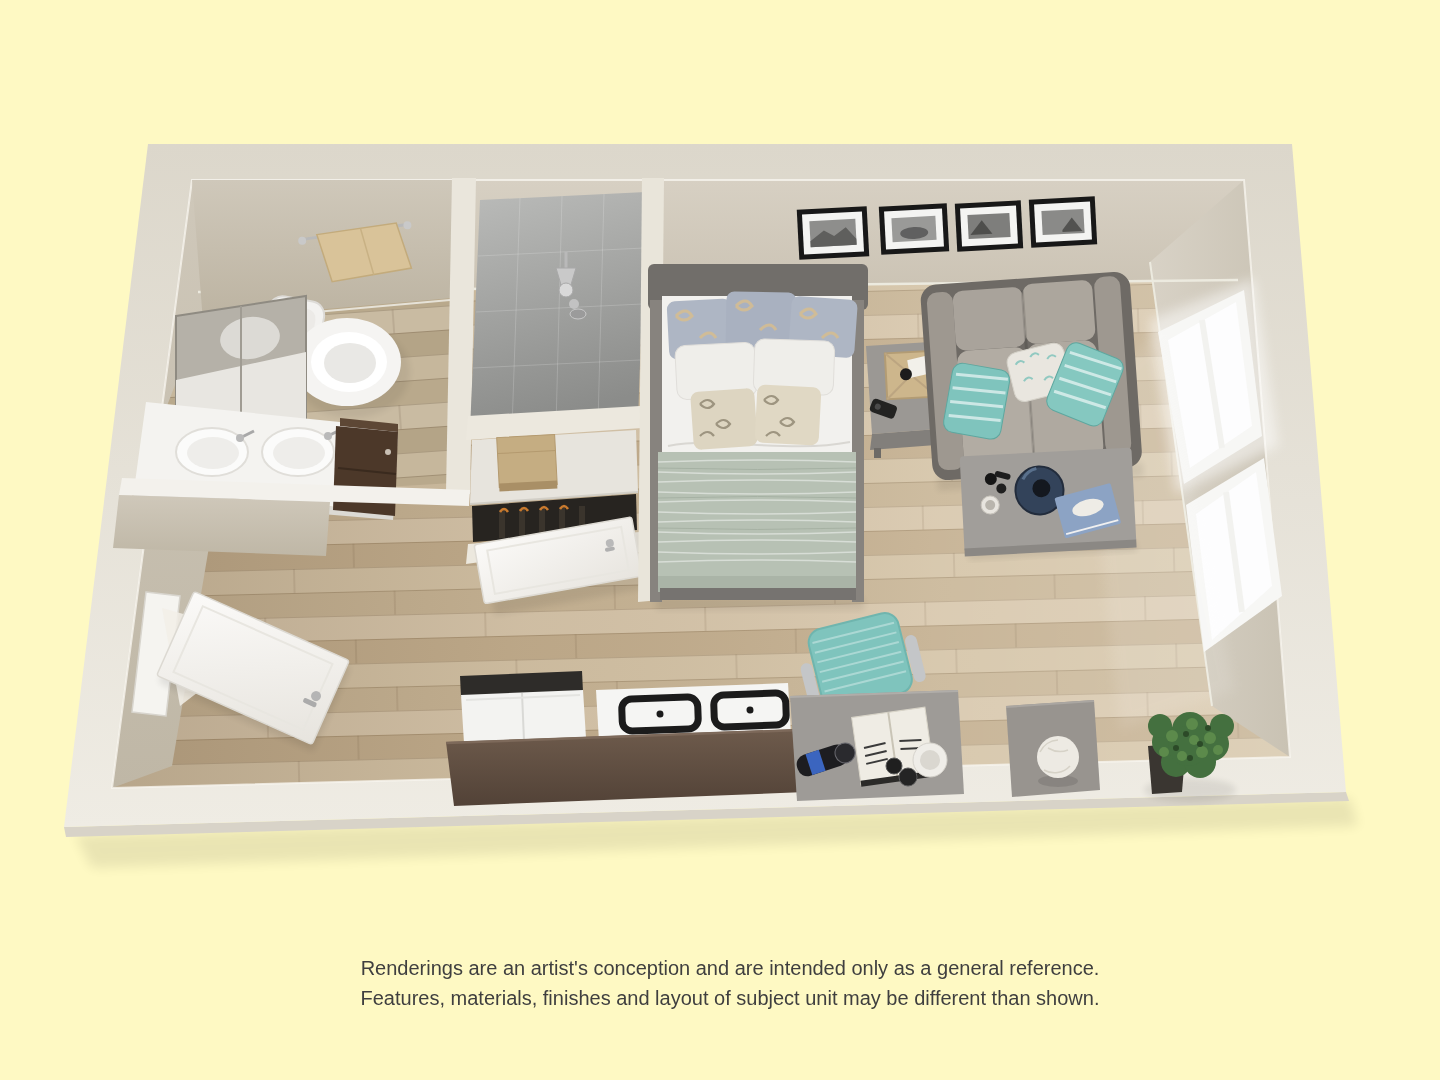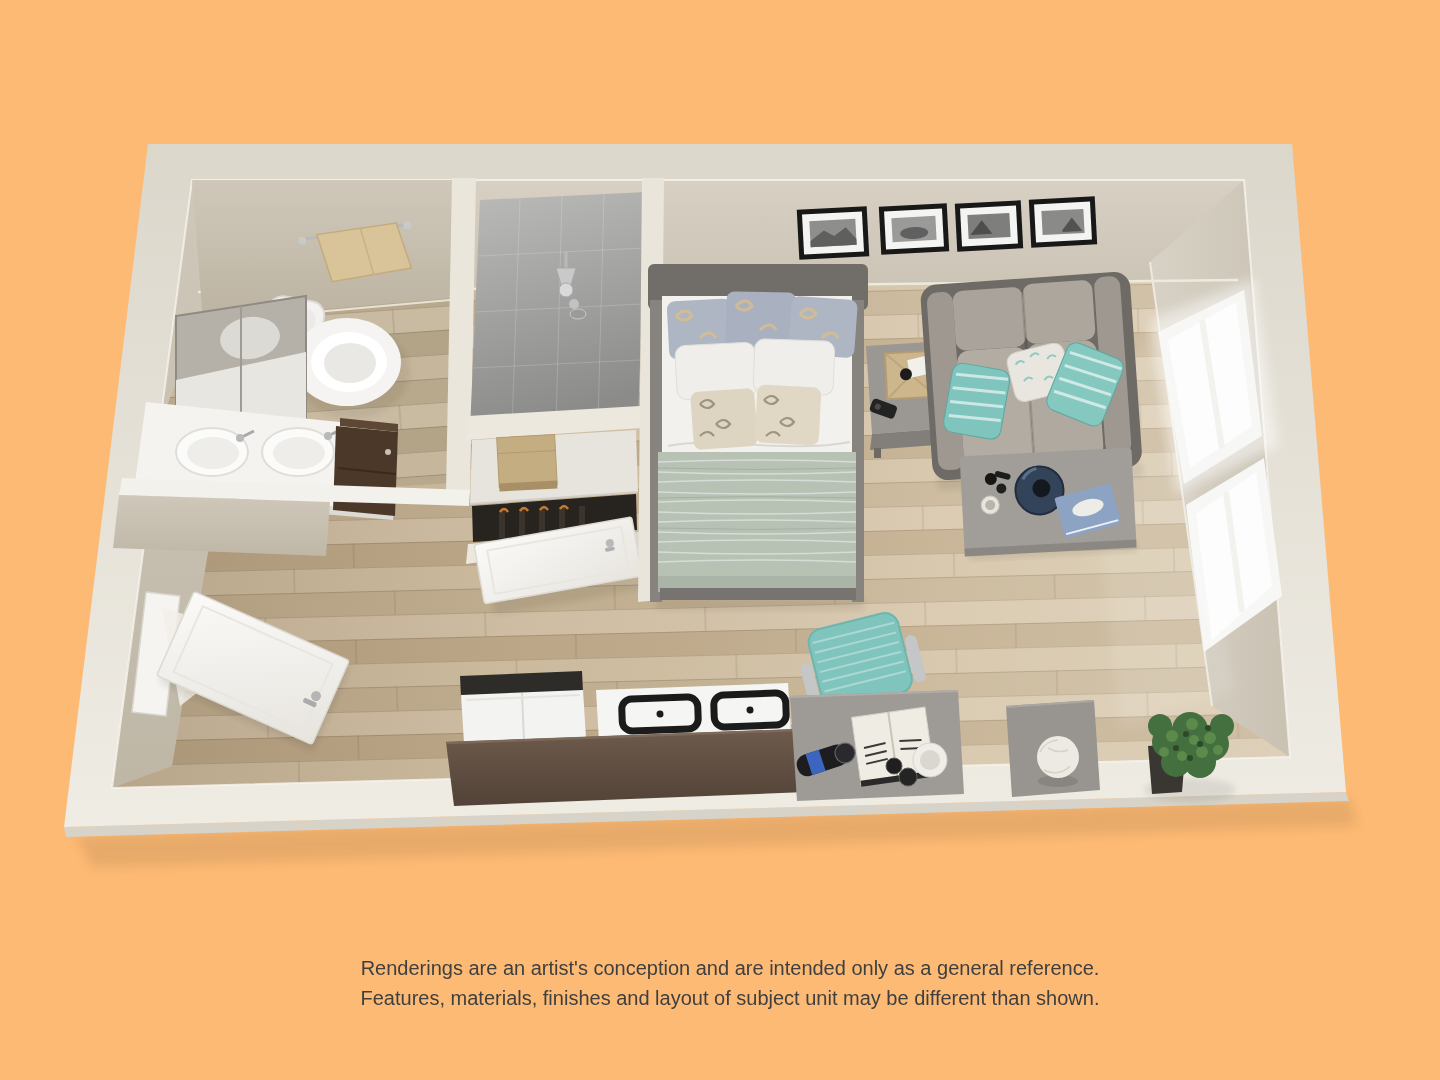--- a/index.html
+++ b/index.html
@@ -1,16 +1,16 @@
 <!DOCTYPE html>
 <html style="--pal-wall-top: #e7e2d7; --pal-wall-face: #d2cbbe; --pal-wall-face-dark: #c3bbac; --pal-floor-light: #d7c6a9; --pal-floor-dark: #b5a083; --pal-shower-tile: #9c9d9b; --pal-bed-duvet: #b7c1b4; --pal-accent-teal: #7fc4bd; --pal-counter-brown: #5d4c40; --pal-furniture-gray: #9b9894; --pal-sofa-taupe: #aca69d; --pal-plant-green: #44703f; --pal-towel-tan: #d9c399; --pal-cabinet-brown: #4c3829; --pal-text: #3f3f3f;"><head>
 <meta charset="utf-8">
 <style>
   html,body{margin:0;padding:0;background:#ffffff;}
-  .page{position:relative;width:1440px;height:1080px;background:#fdba74;overflow:hidden;
+  .page{position:relative;width:1440px;height:1080px;background:#fef9c3;overflow:hidden;
         font-family:"Liberation Sans",sans-serif;}
   .render{position:absolute;left:0;top:0;width:1440px;height:1080px;}
   .disclaimer{position:absolute;left:0;right:0;top:953px;text-align:center;
               color:var(--pal-text,#3f3f3f);font-size:20px;line-height:30px;
               transform:translateX(10px);}
   .disclaimer p{margin:0;}
   .fill-accent-teal{fill:var(--pal-accent-teal,#7fc4bd);}
   .fill-furniture-gray{fill:var(--pal-furniture-gray,#9b9894);}
   .fill-sofa-taupe{fill:var(--pal-sofa-taupe,#aca69d);}
   .fill-plant-green{fill:var(--pal-plant-green,#44703f);}

